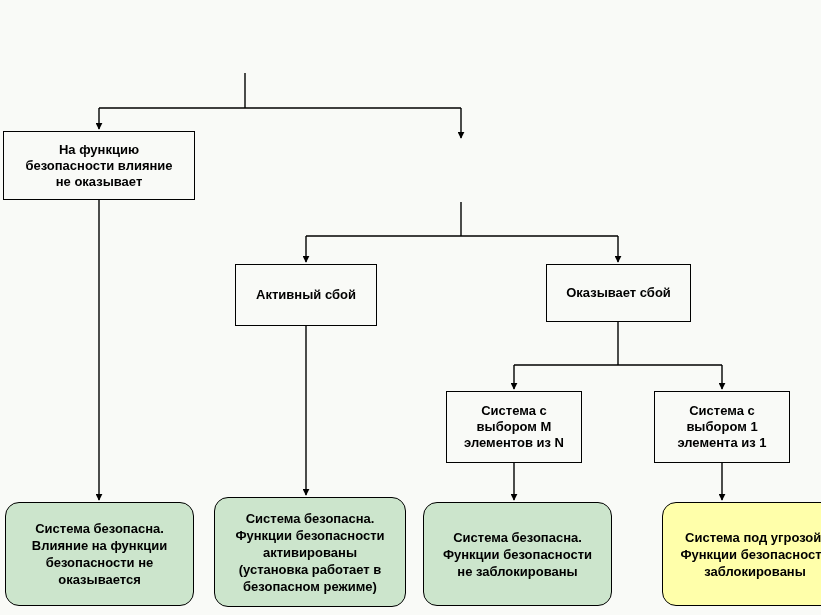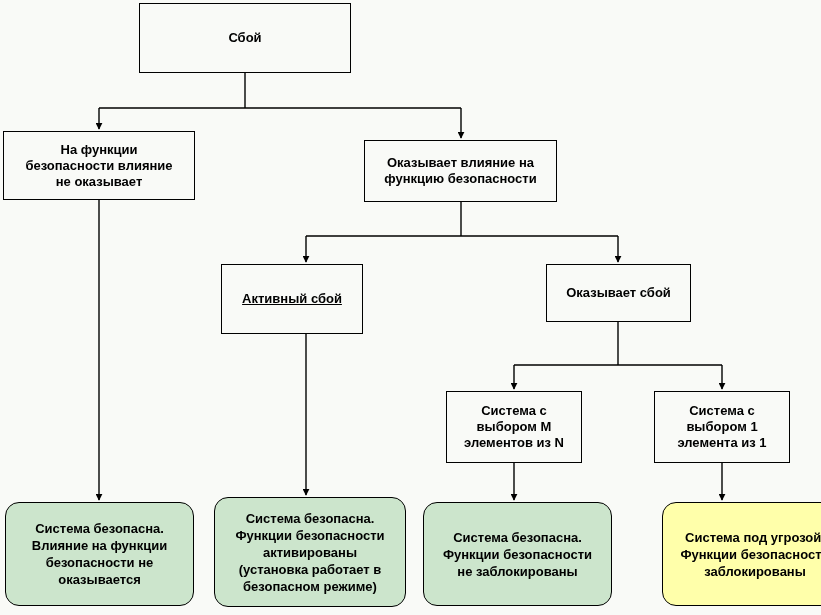--- a/index.html
+++ b/index.html
@@ -100,36 +100,29 @@
       <path d="M 514 365 L 514 389"></path>
       <path d="M 722 365 L 722 389"></path>
 
       <path d="M 99 200 L 99 500"></path>
       <path d="M 306 322 L 306 495"></path>
       <path d="M 514 463 L 514 500"></path>
       <path d="M 722 463 L 722 500"></path>
     </g>
   </svg>
 
-  <div class="node-box" style="left:139px; top:3px; width:212px; height:70px;">
-    <span class="txt">Сбой</span>
-  </div>
 
   <div class="node-box" style="left:3px; top:131px; width:192px; height:69px;">
-    <span class="txt">На функции
+    <span class="txt">На функцию
 безопасности влияние
 не оказывает</span>
   </div>
 
-  <div class="node-box" style="left:364px; top:140px; width:193px; height:62px;">
-    <span class="txt">Оказывает влияние на
-функцию безопасности</span>
-  </div>
 
-  <div class="node-box" style="left:221px; top:264px; width:142px; height:70px;text-decoration:underline;">
+  <div class="node-box" style="left:235px; top:264px; width:142px; height:62px;">
     <span class="txt">Активный сбой</span>
   </div>
 
   <div class="node-box" style="left:546px; top:264px; width:145px; height:58px;">
     <span class="txt">Оказывает сбой</span>
   </div>
 
   <div class="node-box" style="left:446px; top:391px; width:136px; height:72px;">
     <span class="txt">Система с
 выбором M

